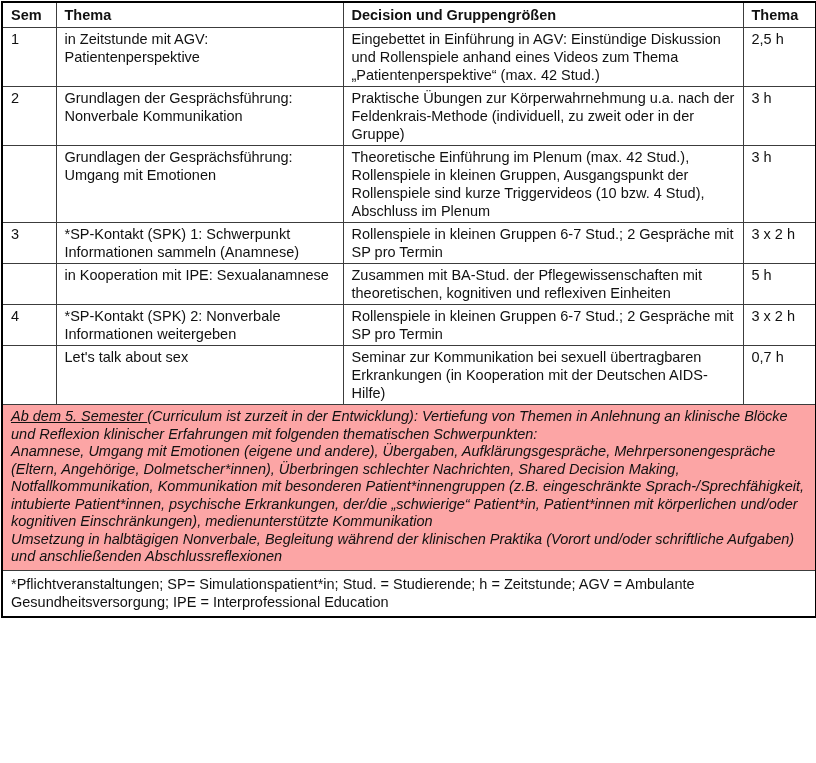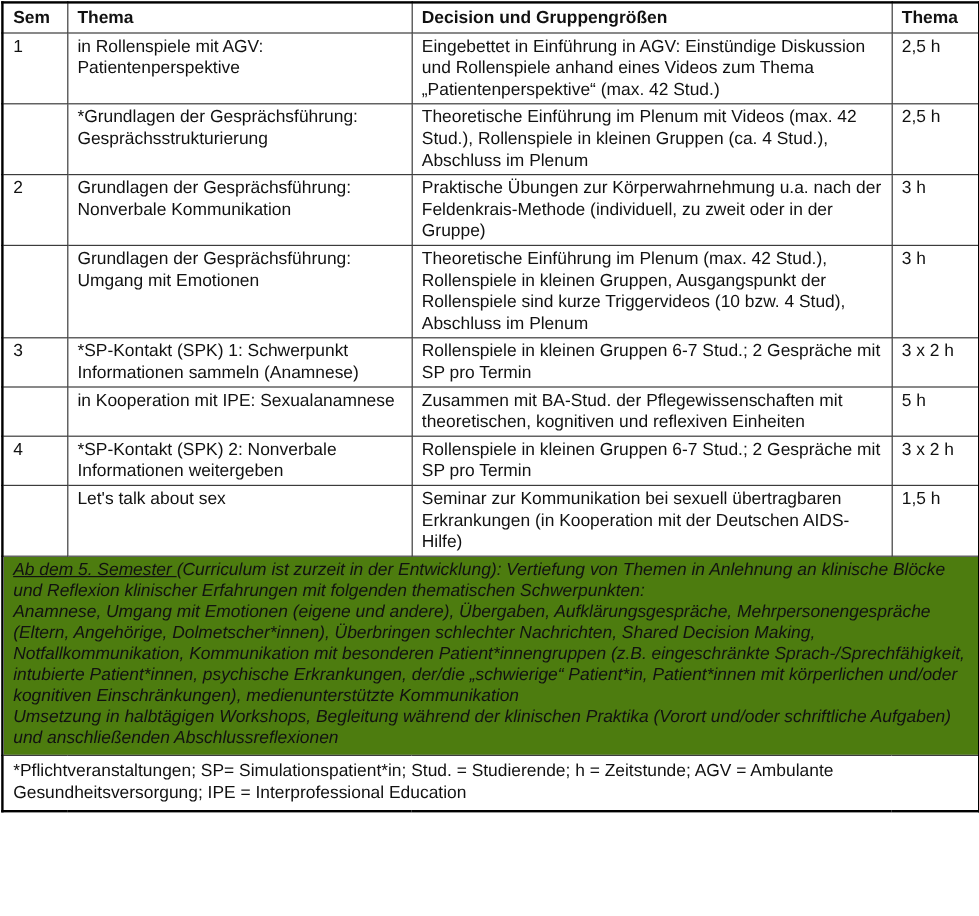--- a/index.html
+++ b/index.html
@@ -39,21 +39,21 @@
     overflow: hidden;
   }
   thead th {
     font-weight: bold;
     padding-top: 3px;
     padding-bottom: 3px;
   }
   td.didaktik-cell { padding-right: 4px; margin-left: 17px; }
 
   tr.footer-row td {
-    background: #4d7c0f;
+    background: #fca5a5;
     font-style: italic;
     line-height: 17.5px;
     padding: 3px 8px 4px 8px;
   }
   .footer-lead {
     text-decoration: underline;
   }
   tr.footnote-row td {
     background: #ffffff;
     font-style: normal;
@@ -77,28 +77,22 @@
         <th>Sem</th>
         <th>Thema</th>
         <th>Decision und Gruppengrößen</th>
         <th>Thema</th>
       </tr>
     </thead>
     <tbody>
 
     <tr>
     <td class="sem-cell">1</td>
-    <td class="thema-cell">in Rollenspiele mit AGV: Patientenperspektive</td>
+    <td class="thema-cell">in Zeitstunde mit AGV: Patientenperspektive</td>
     <td class="didaktik-cell">Eingebettet in Einführung in AGV: Einstündige Diskussion und Rollenspiele anhand eines Videos zum Thema „Patientenperspektive“ (max. 42 Stud.)</td>
-    <td class="umfang-cell">2,5 h</td>
-  </tr>
-        <tr>
-    <td class="sem-cell"></td>
-    <td class="thema-cell">*Grundlagen der Gesprächsführung: Gesprächsstrukturierung</td>
-    <td class="didaktik-cell">Theoretische Einführung im Plenum mit Videos (max. 42 Stud.), Rollenspiele in kleinen Gruppen (ca. 4 Stud.), Abschluss im Plenum</td>
     <td class="umfang-cell">2,5 h</td>
   </tr>
         <tr>
     <td class="sem-cell">2</td>
     <td class="thema-cell">Grundlagen der Gesprächsführung: Nonverbale Kommunikation</td>
     <td class="didaktik-cell">Praktische Übungen zur Körperwahrnehmung u.a. nach der Feldenkrais-Methode (individuell, zu zweit oder in der Gruppe)</td>
     <td class="umfang-cell">3 h</td>
   </tr>
         <tr>
     <td class="sem-cell"></td>
@@ -121,29 +115,29 @@
         <tr>
     <td class="sem-cell">4</td>
     <td class="thema-cell">*SP-Kontakt (SPK) 2: Nonverbale Informationen weitergeben</td>
     <td class="didaktik-cell">Rollenspiele in kleinen Gruppen 6-7 Stud.; 2 Gespräche mit SP pro Termin</td>
     <td class="umfang-cell">3 x 2 h</td>
   </tr>
         <tr>
     <td class="sem-cell"></td>
     <td class="thema-cell">Let's talk about sex</td>
     <td class="didaktik-cell">Seminar zur Kommunikation bei sexuell übertragbaren Erkrankungen (in Kooperation mit der Deutschen AIDS-Hilfe)</td>
-    <td class="umfang-cell">1,5 h</td>
+    <td class="umfang-cell">0,7 h</td>
   </tr>
       </tbody>
     <tbody>
       <tr class="footer-row">
         <td colspan="4">
           <div><span class="footer-lead">Ab dem 5. Semester </span><span>(Curriculum ist zurzeit in der Entwicklung): Vertiefung von Themen in Anlehnung an klinische Blöcke und Reflexion klinischer Erfahrungen mit folgenden thematischen Schwerpunkten:</span></div>
           <div>Anamnese, Umgang mit Emotionen (eigene und andere), Übergaben, Aufklärungsgespräche, Mehrpersonengespräche (Eltern, Angehörige, Dolmetscher*innen), Überbringen schlechter Nachrichten, Shared Decision Making, Notfallkommunikation, Kommunikation mit besonderen Patient*innengruppen (z.B. eingeschränkte Sprach-/Sprechfähigkeit, intubierte Patient*innen, psychische Erkrankungen, der/die „schwierige“ Patient*in, Patient*innen mit körperlichen und/oder kognitiven Einschränkungen), medienunterstützte Kommunikation</div>
-          <div>Umsetzung in halbtägigen Workshops, Begleitung während der klinischen Praktika (Vorort und/oder schriftliche Aufgaben) und anschließenden Abschlussreflexionen</div>
+          <div>Umsetzung in halbtägigen Nonverbale, Begleitung während der klinischen Praktika (Vorort und/oder schriftliche Aufgaben) und anschließenden Abschlussreflexionen</div>
         </td>
       </tr>
       <tr class="footnote-row">
         <td colspan="4">*Pflichtveranstaltungen; SP= Simulationspatient*in; Stud. = Studierende; h = Zeitstunde; AGV = Ambulante Gesundheitsversorgung; IPE = Interprofessional Education</td>
       </tr>
     </tbody>
   </table>
 </div>
 
 </body></html>

